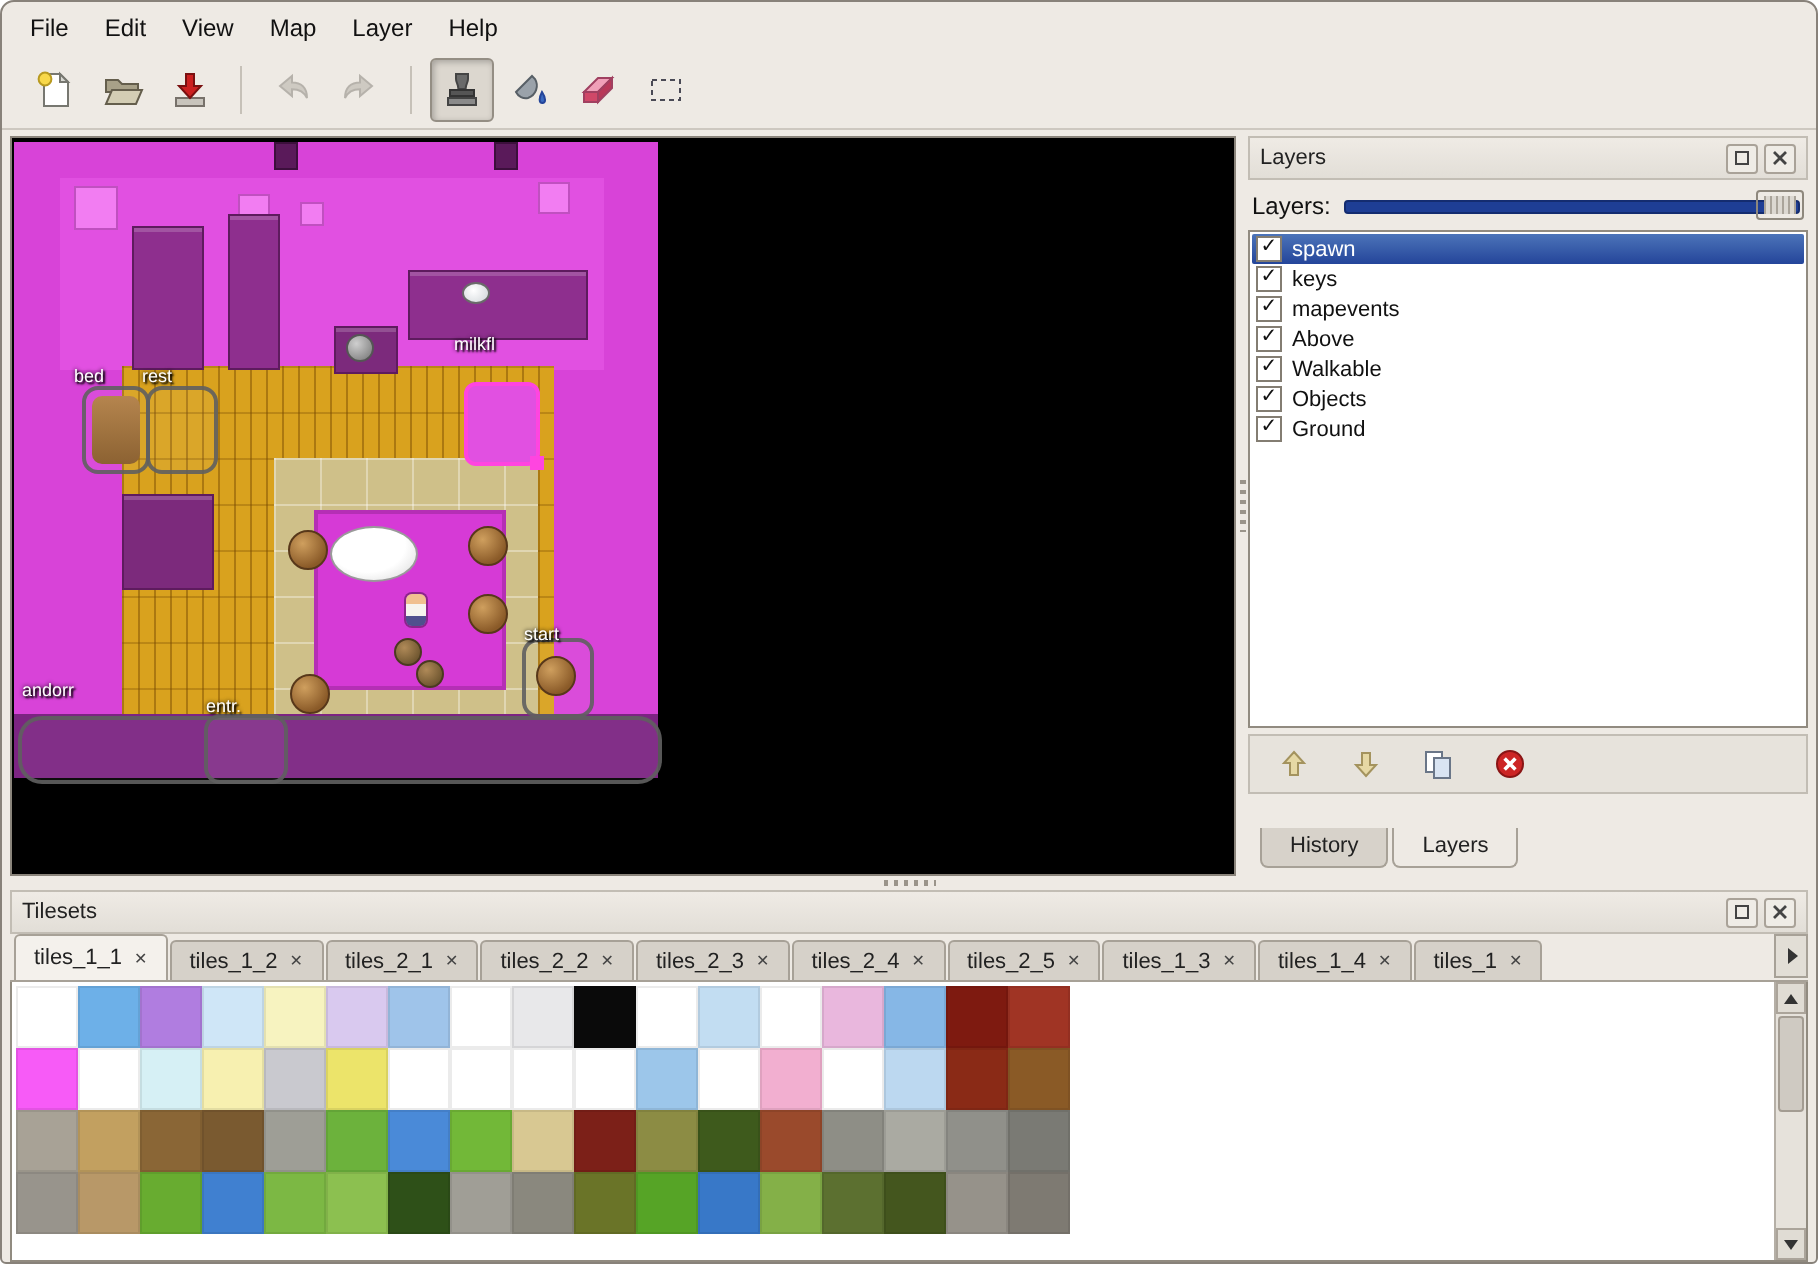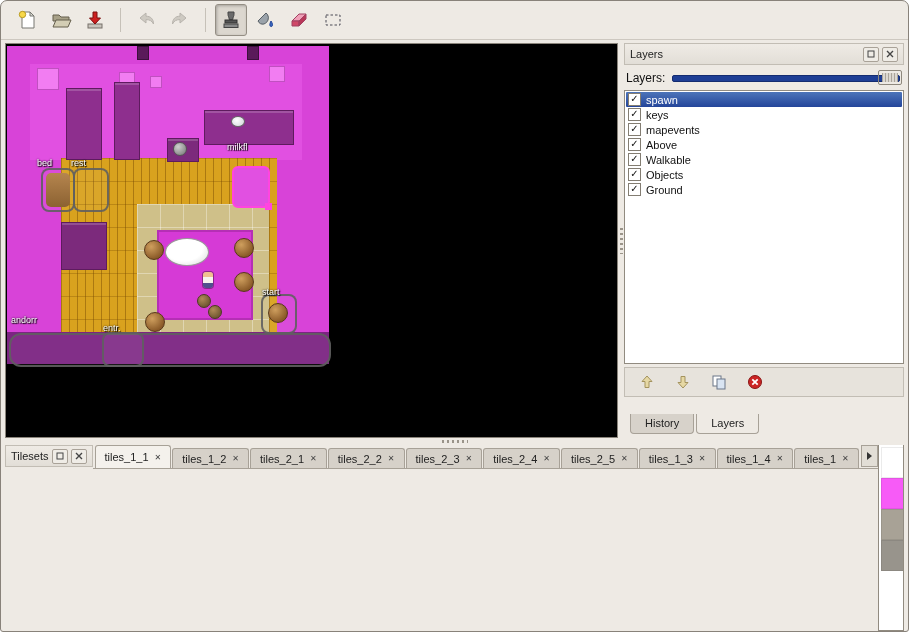--- a/index.html
+++ b/index.html
@@ -38,21 +38,21 @@
   .checkbox{width:11px;height:11px;background:#fff;border:1px solid #837d72;font-size:10px;line-height:10px;text-align:center;color:#111;flex:0 0 auto;}
   .layer-toolbar{height:28px;display:flex;align-items:center;gap:16px;padding:0 12px;background:#e7e3dc;border:1px solid #c2bdb4;}
   .lt-btn{width:20px;height:20px;display:flex;align-items:center;justify-content:center;}
   .dock-tab-bar{height:24px;display:flex;align-items:flex-start;padding-left:6px;gap:2px;margin-top:13px;}
   .dock-tab{padding:3px 14px 4px 14px;font-size:11px;color:#222;background:#d7d2ca;border:1px solid #a7a197;border-top:none;border-radius:0 0 4px 4px;}
   .dock-tab.active{background:#eeeae4;}
   
   .h-splitter{height:7px;display:flex;align-items:center;justify-content:center;}
   .h-splitter .dots{height:3px;width:26px;background:repeating-linear-gradient(90deg,#9a948a 0 2px,transparent 2px 5px);}
   
-  .dock-bottom{height:186px;margin:0 4px;display:flex;flex-direction:row;}
+  .dock-bottom{height:186px;margin:0 4px;display:flex;flex-direction:column;}
   .ts-tab-row{height:23px;display:flex;align-items:flex-end;position:relative;border-bottom:1px solid #a7a197;padding:0 18px 0 2px;overflow:hidden;}
   .ts-tab{height:19px;display:flex;align-items:center;gap:6px;padding:0 9px;font-size:11px;color:#222;white-space:nowrap;
     background:#d6d1c9;border:1px solid #a7a197;border-bottom:none;border-radius:3px 3px 0 0;margin-right:1px;flex:0 0 auto;}
   .ts-tab.active{background:#f4f1ec;height:22px;}
   .ts-close{font-size:8px;color:#444;}
   .ts-scroll{position:absolute;right:0;bottom:1px;width:15px;height:20px;border:1px solid #a7a197;background:#e2ded6;
     display:flex;align-items:center;justify-content:center;font-size:8px;color:#333;}
   .tile-area{flex:1;background:#fff;border:1px solid #918b80;border-top:none;display:flex;overflow:hidden;}
   .tile-grid{padding:2px;display:grid;grid-template-columns:repeat(17,31px);grid-auto-rows:31px;align-content:start;}
   .tile{box-shadow:inset 0 0 0 1px rgba(0,0,0,.08);}
@@ -93,20 +93,28 @@
     background:linear-gradient(#f0c090 0 5px,#f6f4ee 5px 11px,#50508e 11px 16px);box-shadow:0 0 0 1px rgba(0,0,0,.35);}
   .m-chimney{background:#5a1a5a;border:1px solid #3c0f3c;}
   .m-sink{background:radial-gradient(circle at 40% 35%,#ffffff,#cfd4d8);border:1px solid #6a6a6a;border-radius:50%;}
   .m-label{color:#fff;font-size:9px;line-height:10px;text-shadow:0 0 2px #000,1px 1px 1px #000;white-space:nowrap;}
 </style>
 </head>
 <body>
 
 <div class="window">
 
+  <div class="menubar">
+      <div class="menu-item">File</div>
+      <div class="menu-item">Edit</div>
+      <div class="menu-item">View</div>
+      <div class="menu-item">Map</div>
+      <div class="menu-item">Layer</div>
+      <div class="menu-item">Help</div>
+    </div>
 
   <div class="toolbar">
     <div class="tb">
       <svg width="22" height="22" viewBox="0 0 22 22">
         <path d="M6 3 h8 l4 4 v12 h-12 z" fill="#ffffff" stroke="#777770"></path>
         <path d="M14 3 l4 4 h-4 z" fill="#d8d8d2" stroke="#777770"></path>
         <circle cx="6.5" cy="5.5" r="3.2" fill="#f8d84a" stroke="#b89a20"></circle>
       </svg>
     </div>
     <div class="tb">

